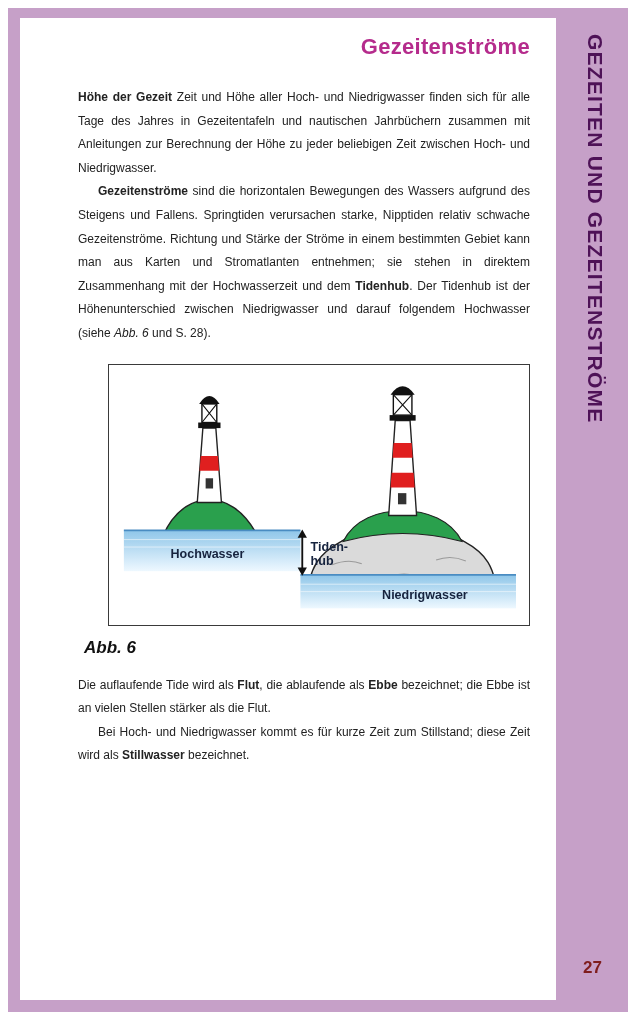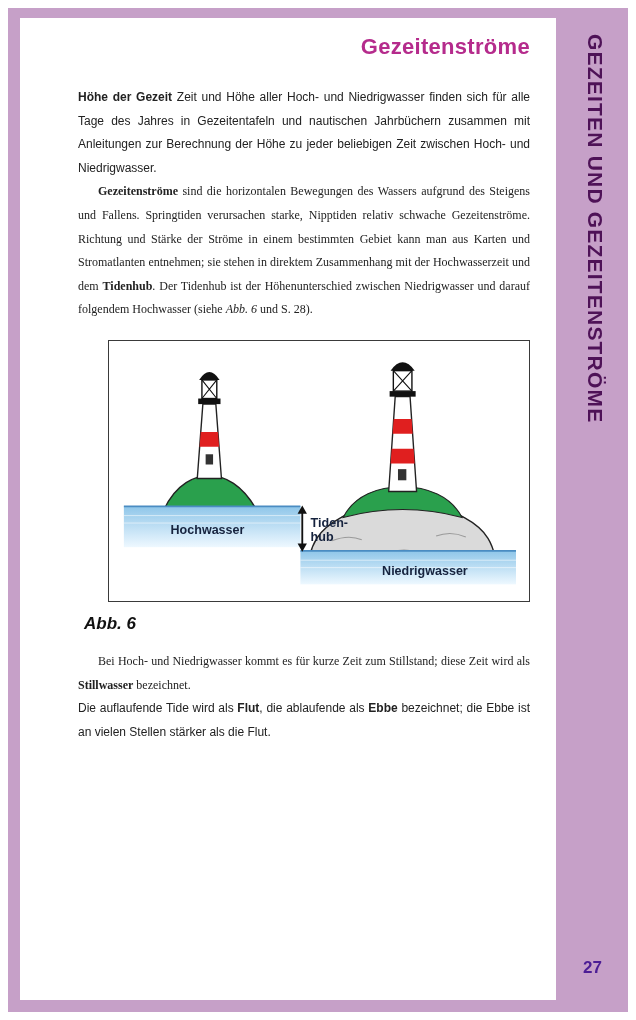--- a/index.html
+++ b/index.html
@@ -23,21 +23,21 @@
   .title {
     font-size:22px; font-weight:bold; color:#b52b8c;
     text-align:right; letter-spacing:.3px;
     margin-bottom:26px;
   }
 
   p.body {
     font-size:12px; line-height:23.6px; color:#222;
     text-align:justify; hyphens:auto;
   }
-  p.indent { text-indent:20px;font-family:Liberation Serif, serif; }
+  p.indent { text-indent:20px; }
 
   .figure {
     margin-top:18px;
     border:1.6px solid #3a3a3a;
     height:262px; background:#fff;margin-left:30px;
   }
   .figure svg { display:block; width:100%; height:100%; }
   .flabel {
     font-family:"Liberation Sans", sans-serif;
     font-weight:bold; font-size:13.5px; fill:#16233e;
@@ -51,21 +51,21 @@
   .vtitle {
     position:absolute; left:599px; top:26px;
     transform:rotate(90deg); transform-origin:0 0;
     white-space:nowrap;
     font-size:21px; font-weight:bold; letter-spacing:1.2px;
     color:#4e1257;
   }
 
   .pagenum {
     position:absolute; right:26px; bottom:34px;
-    font-size:17px; font-weight:bold; color:#4c1d95;text-align:center;
+    font-size:17px; font-weight:bold; color:#7f1d1d;text-align:center;
   }
 </style>
 </head>
 <body>
 
 <div class="page">
   <div class="frame">
 
     <div class="content">
 
@@ -128,23 +128,23 @@
             <polygon points="208,167 203,176 213,176" fill="#111"></polygon>
             <polygon points="208,217 203,208 213,208" fill="#111"></polygon>
             <text x="217" y="190" class="flabel">Tiden-</text>
             <text x="217" y="205" class="flabel">hub</text>
           </g>
         </svg>
       </div>
 
       <div class="caption">Abb. 6</div>
 
+      <p class="body"><span>Die auflaufende Tide wird als </span><b>Flut</b><span>, die ablaufende als </span><b>Ebbe</b><span> bezeichnet; die Ebbe ist an vielen Stellen stärker als die Flut.</span></p>
+
       <p class="body indent"><span>Bei Hoch- und Niedrigwasser kommt es für kurze Zeit zum Stillstand; diese Zeit wird als </span><b>Stillwasser</b><span> bezeichnet.</span></p>
-
-      <p class="body"><span>Die auflaufende Tide wird als </span><b>Flut</b><span>, die ablaufende als </span><b>Ebbe</b><span> bezeichnet; die Ebbe ist an vielen Stellen stärker als die Flut.</span></p>
 
     </div>
 
     <div class="vtitle">GEZEITEN UND GEZEITENSTRÖME</div>
 
     <div class="pagenum">27</div>
 
   </div>
 </div>
 

